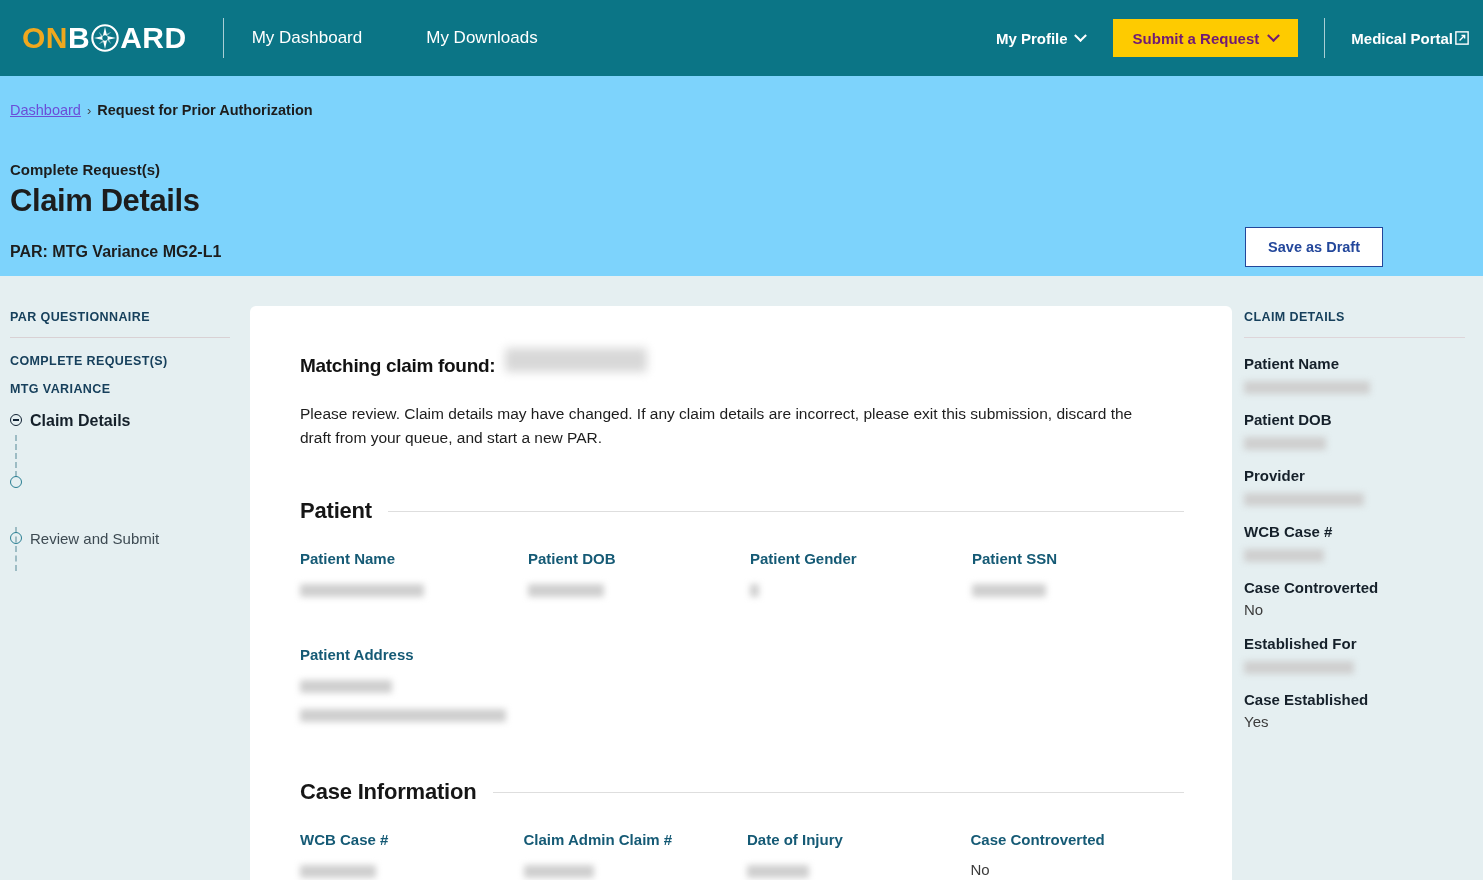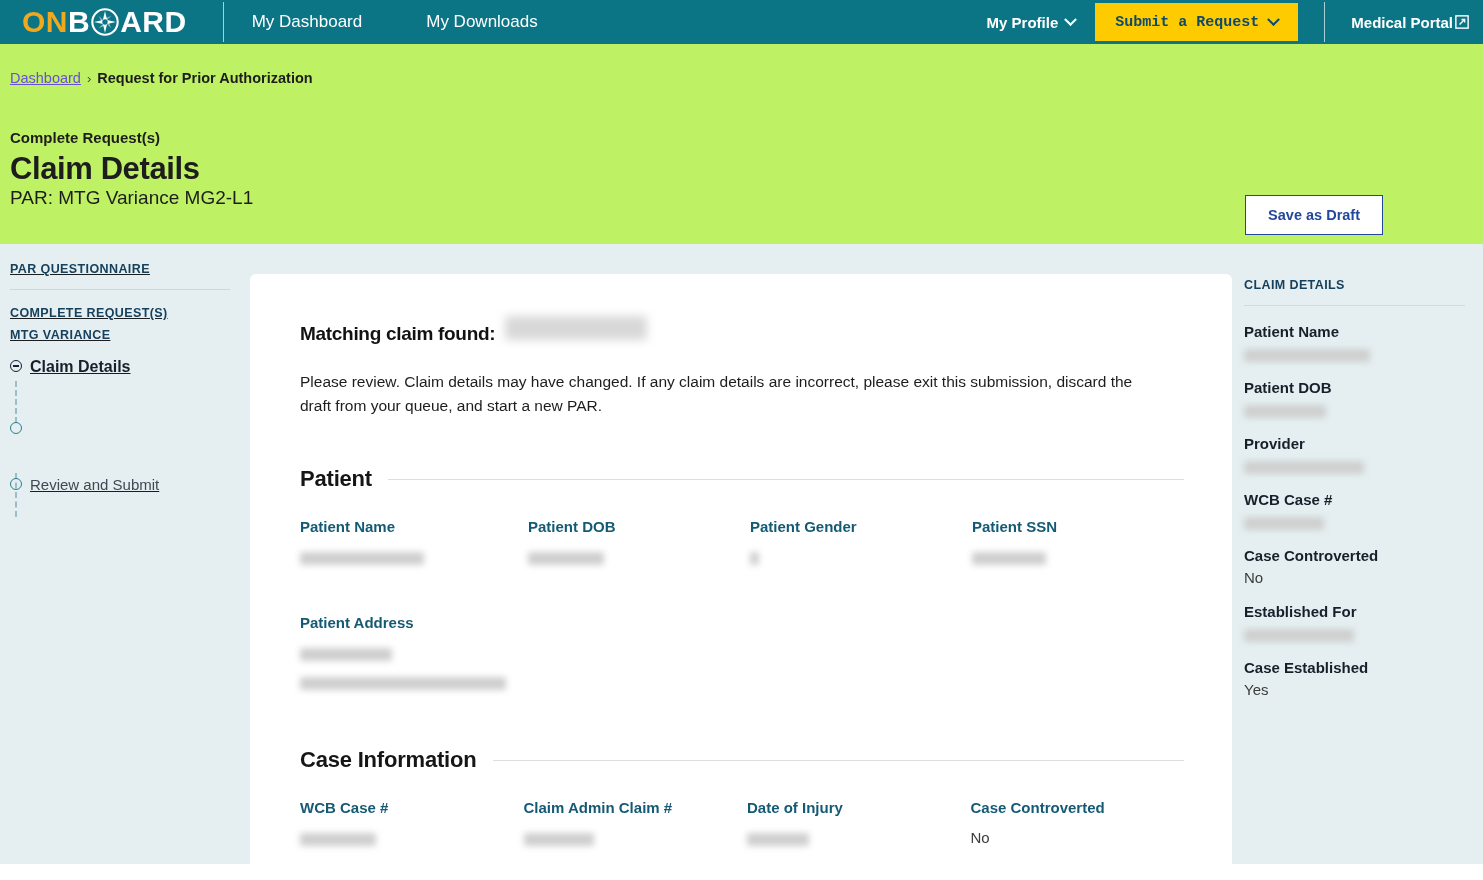--- a/index.html
+++ b/index.html
@@ -12,21 +12,21 @@
 
   body {
     font-family: "Liberation Sans", sans-serif;
     background: #ffffff;
     color: #1d1d1d;
     -webkit-font-smoothing: antialiased;
   }
 
   
   .topnav {
-    height: 44px;
+    height: 76px;
     background: #0b7586;
     display: flex;
     align-items: center;
     padding: 0 14px 0 22px;
     position: relative;
   }
 
   .logo {
     display: flex;
     align-items: center;
@@ -82,32 +82,32 @@
   .caret {
     display: inline-block;
     width: 9px; height: 9px;
     border-right: 2px solid currentColor;
     border-bottom: 2px solid currentColor;
     transform: rotate(45deg) translate(-2px,-2px);
   }
 
   .submit-btn {
     background: #fecb00;
-    color: #0c4a6e;
+    color: #701a75;
     font-size: 15px;
     font-weight: 700;
     border: none;
     height: 38px;
     padding: 0 20px;
-    margin-left: 20px;
+    margin-left: 28px;
     display: flex;
     align-items: center;
     gap: 10px;
     cursor: pointer;
-    font-family: Liberation Mono, monospace;
+    font-family: Liberation Sans, sans-serif;
     white-space: nowrap;
   }
 
   .right-divider {
     width: 1px;
     height: 40px;
     background: rgba(255,255,255,0.65);
     margin: 0 26px;
   }
 
@@ -118,21 +118,21 @@
     text-decoration: none;
     display: flex;
     align-items: center;
     gap: 2px;
     white-space: nowrap;
   }
   .ext-icon { width: 14px; height: 14px; display: inline-block; }
 
   
   .page-head {
-    background: #bef264;
+    background: #7dd3fc;
     padding: 26px 0 0 10px;
     position: relative;
     height: 200px;
   }
 
   .breadcrumb {
     font-size: 14.5px;
     color: #1d1d1d;
     display: flex;
     align-items: center;
@@ -153,23 +153,23 @@
     color: #1d1d1d;
   }
   .page-title {
     margin-top: 5px;
     font-size: 31px;
     font-weight: 700;
     letter-spacing: -0.4px;
     color: #1d1d1d;
   }
   .page-sub {
-    margin-top: 0;
-    font-size: 19px;
-    font-weight: 400;
+    margin-top: 24px;
+    font-size: 16px;
+    font-weight: 700;
     color: #1d1d1d;
   }
 
   .draft-btn {
     position: absolute;
     right: 100px;
     top: 151px;
     border: 1.5px solid #23479b;
     background: #ffffff;
     color: #23479b;
@@ -185,22 +185,21 @@
     display: flex;
     background: #e5eff1;
     height: 620px;
     align-items: flex-start;
   }
 
   
   .rail {
     width: 250px;
     flex: 0 0 250px;
-    padding: 18px 14px 0 10px;
-    text-decoration: underline;
+    padding: 34px 14px 0 10px;
   }
   .rail-title {
     font-size: 12.5px;
     font-weight: 700;
     letter-spacing: 0.4px;
     color: #17405c;
     text-transform: uppercase;
   }
   .rail-hr {
     height: 1px;
@@ -208,21 +207,21 @@
     margin: 13px 6px 0 0;
   }
   .rail-section {
     margin-top: 16px;
     font-size: 12.5px;
     font-weight: 700;
     letter-spacing: 0.4px;
     color: #17405c;
     text-transform: uppercase;
   }
-  .rail-section.sub { margin-top: 8px; }
+  .rail-section.sub { margin-top: 14px; }
 
   .steps { margin-top: 13px; position: relative; }
 
   .step {
     display: flex;
     align-items: flex-start;
     gap: 8px;
     position: relative;
     padding-bottom: 2px;
   }

